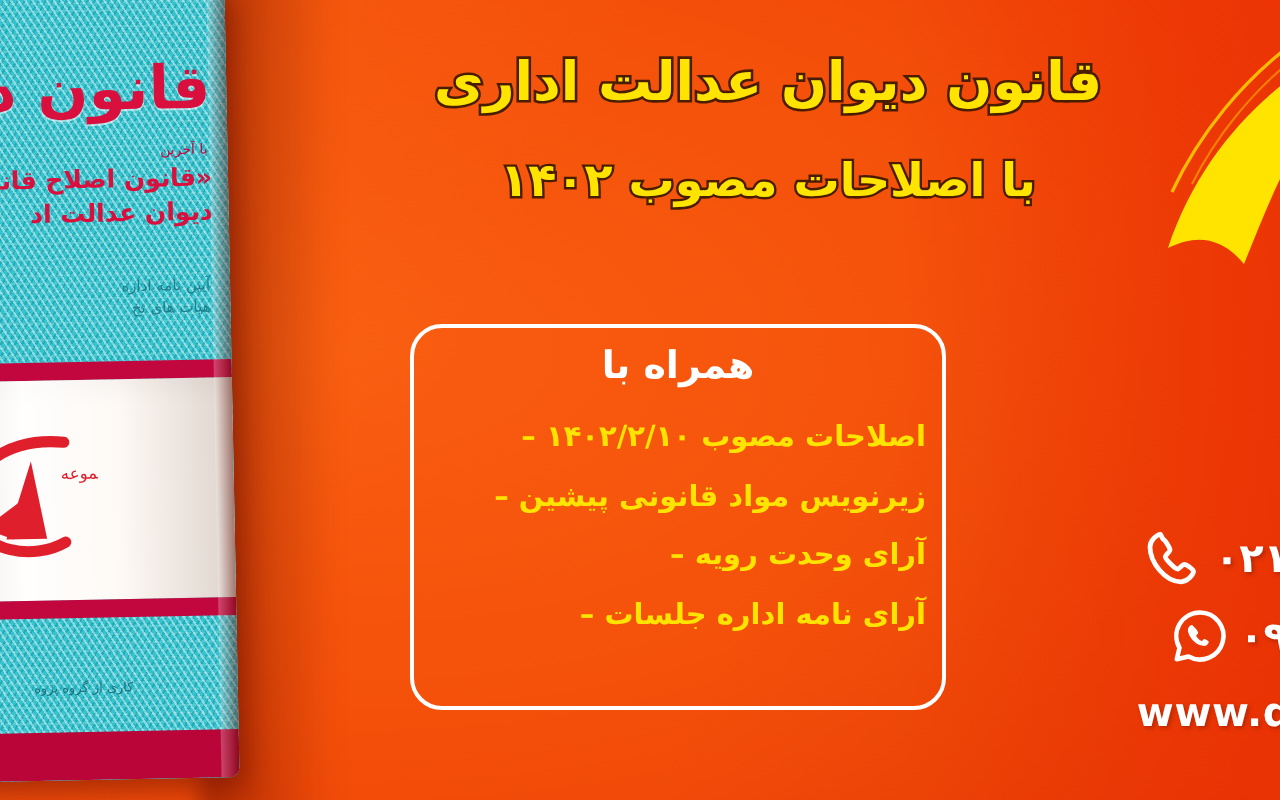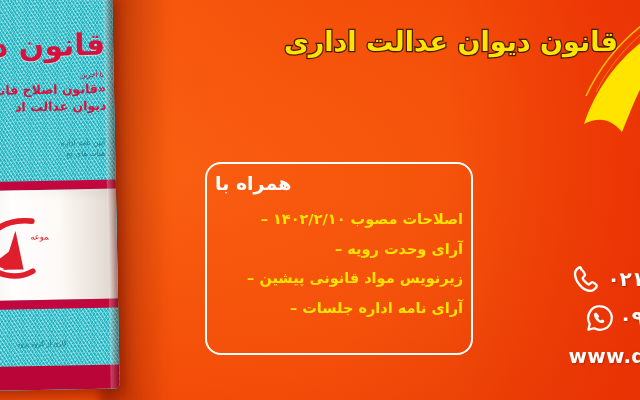--- a/index.html
+++ b/index.html
@@ -171,20 +171,21 @@
     left: 8px; top: 214px;
     width: 74px; height: 74px;
   }
 
   
   .headline {
     position: absolute;
     top: 26px;
     right: 22px;
     left: 150px;
+    text-align: center;
     font-size: 27px;
     font-weight: 700;
     color: #ffe400;
     line-height: 1.18;
     white-space: nowrap;
     -webkit-text-stroke: 2.6px #4a1c00;
     paint-order: stroke fill;
     letter-spacing: -0.5px;
   }
   .subhead {
@@ -211,21 +212,21 @@
     height: 193px;
     border: 2.5px solid #ffffff;
     border-radius: 16px;
     box-sizing: border-box;
   }
   .panel-title {
     position: absolute;
     top: 172px;
     left: 215px;
     width: 248px;
-    text-align: left;
+    text-align: center;
     font-size: 19px;
     font-weight: 700;
     color: #ffffff;
     white-space: nowrap;
   }
   .bullets {
     position: absolute;
     top: 212px;
     left: 205px;
     width: 258px;
@@ -314,34 +315,35 @@
       </svg>
 
       <div class="bk-credit">کاری از گروه پژوه</div>
 
       <div class="book-foot"></div>
       <div class="book-spine"></div>
     </div>
   </div>
 
   <div class="headline">قانون دیوان عدالت اداری</div>
+  <div class="subhead">با اصلاحات مصوب ۱۴۰۲</div>
 
   <div class="panel"></div>
   <div class="panel-title">همراه با</div>
   <ul class="bullets">
     <li>
       <span>اصلاحات مصوب ۱۴۰۲/۲/۱۰</span>
       <span class="dash">–</span>
     </li>
     <li>
-      <span>آرای وحدت رویه</span>
+      <span>زیرنویس مواد قانونی پیشین</span>
       <span class="dash">–</span>
     </li>
     <li>
-      <span>زیرنویس مواد قانونی پیشین</span>
+      <span>آرای وحدت رویه</span>
       <span class="dash">–</span>
     </li>
     <li>
       <span>آرای نامه اداره جلسات</span>
       <span class="dash">–</span>
     </li>
   </ul>
 
   <div class="contact contact-phone">
     <svg width="30" height="30" viewBox="0 0 24 24">

